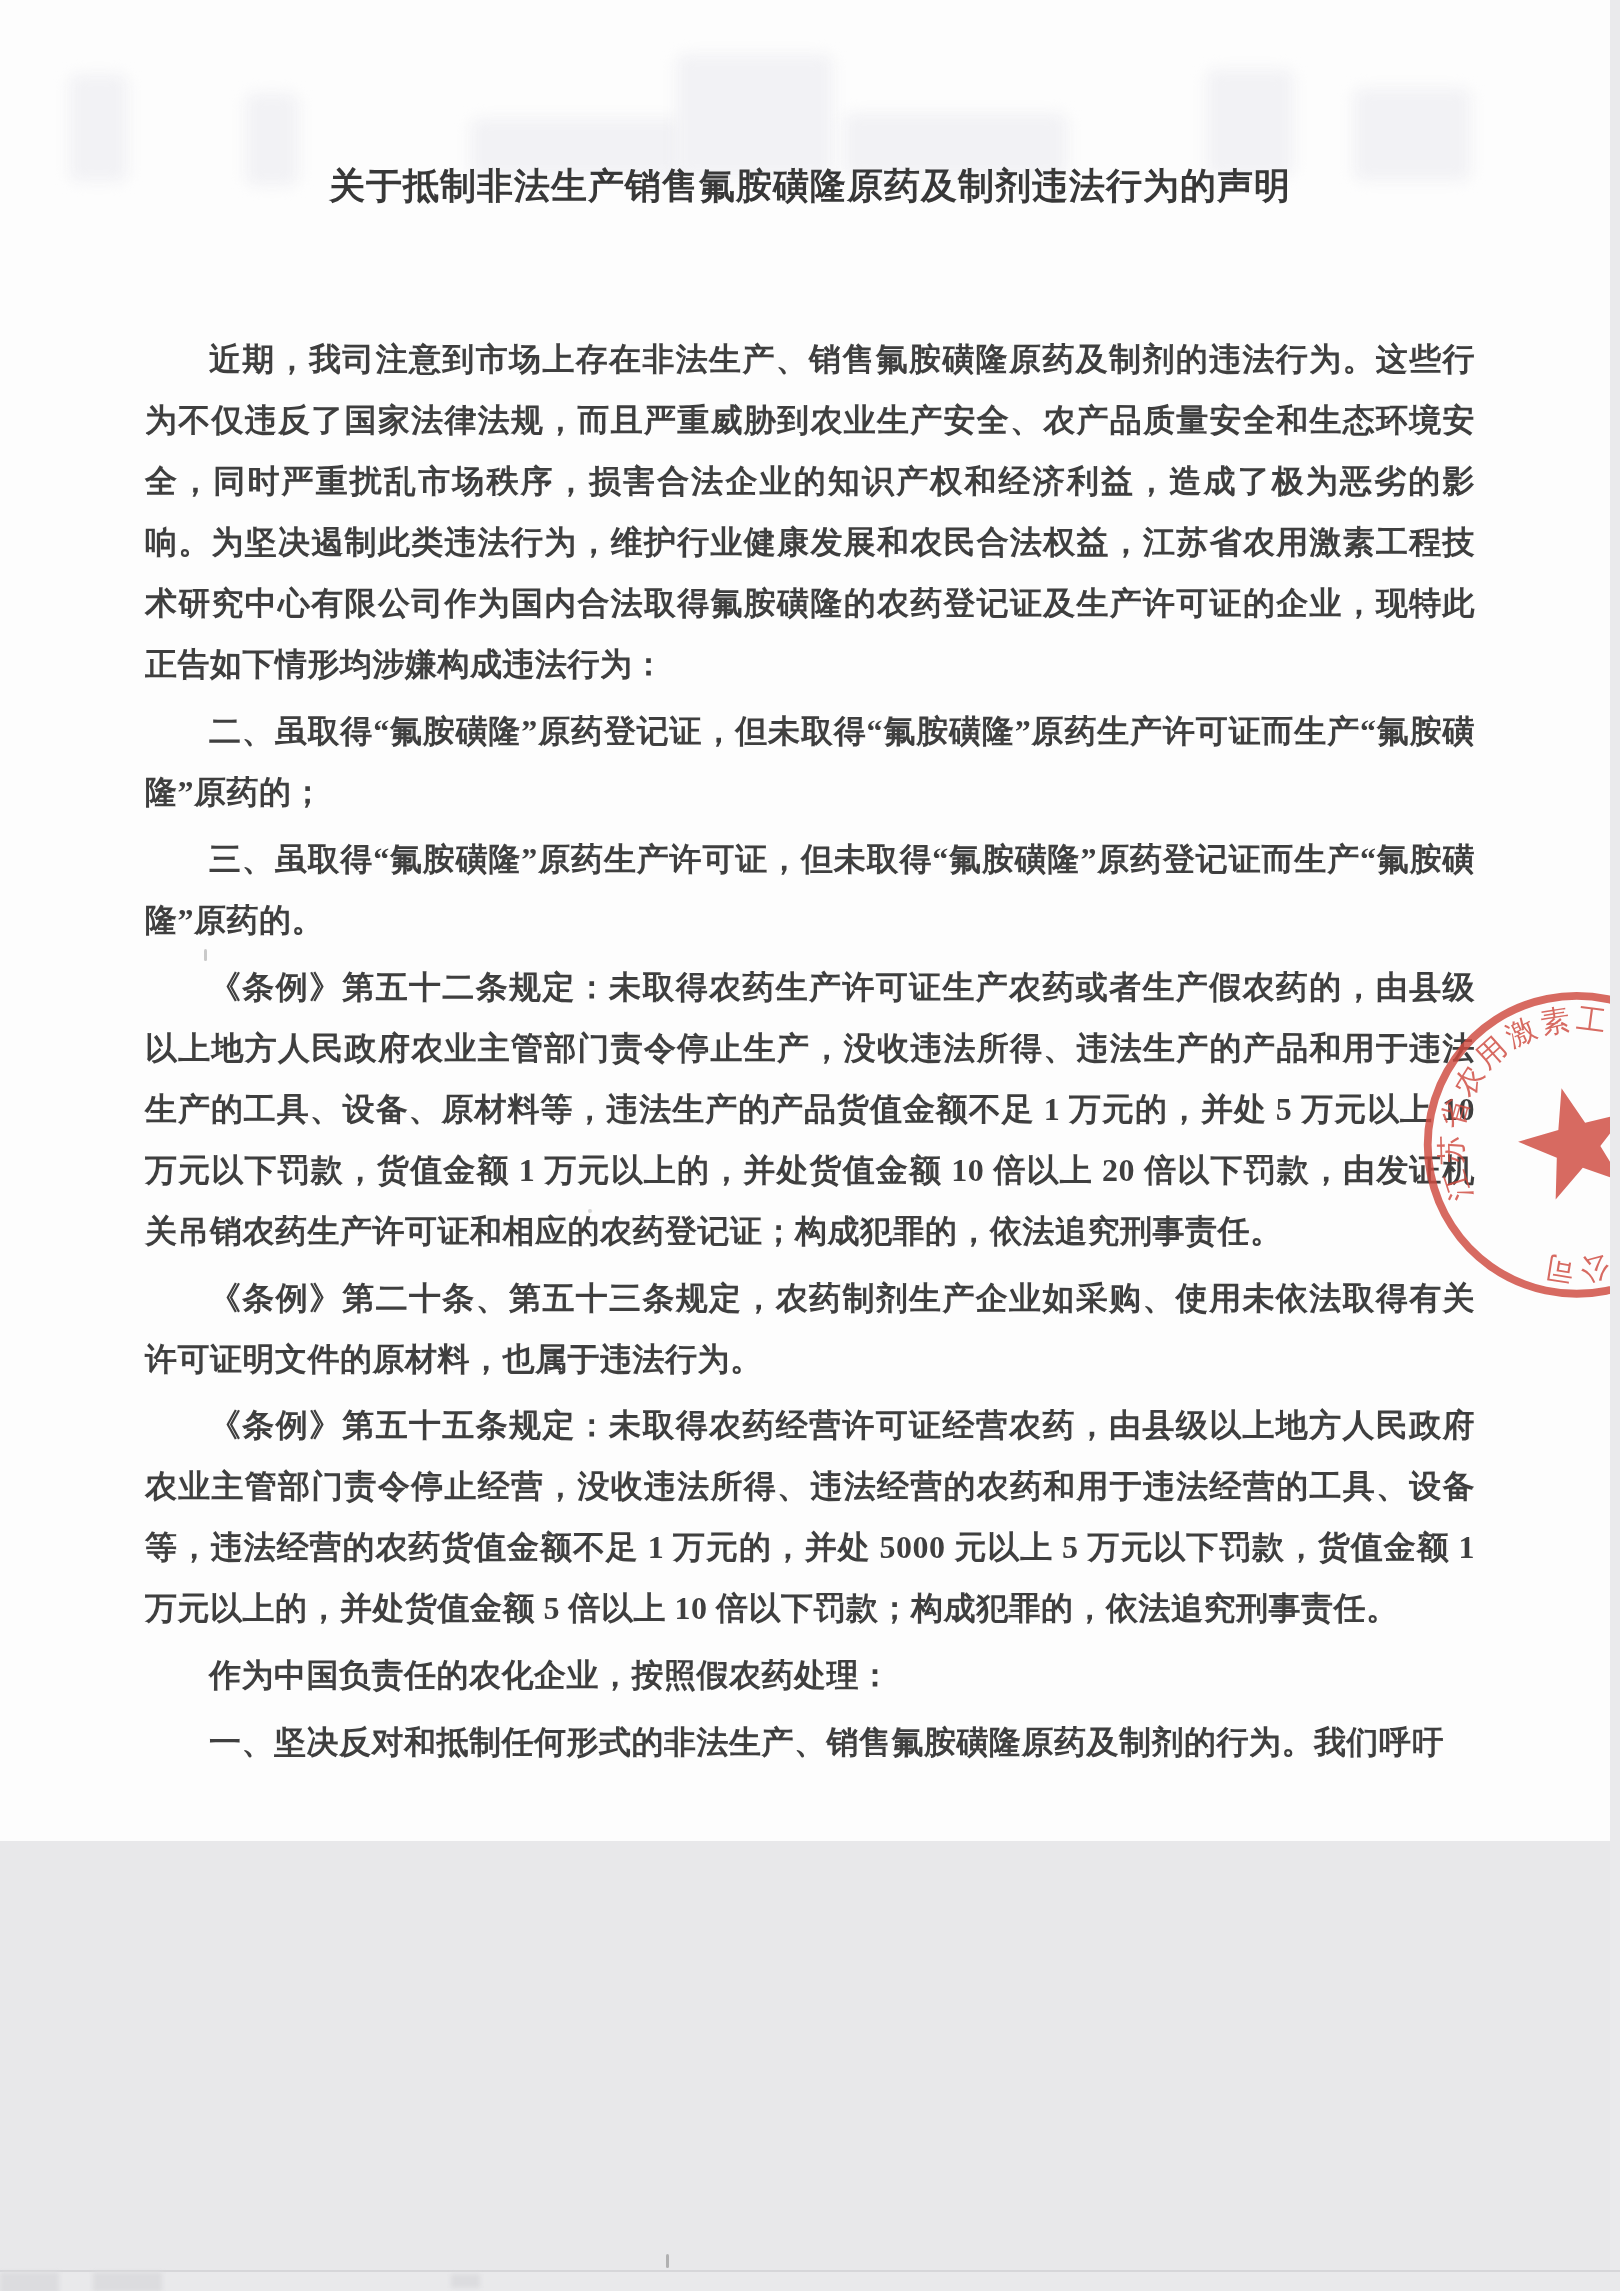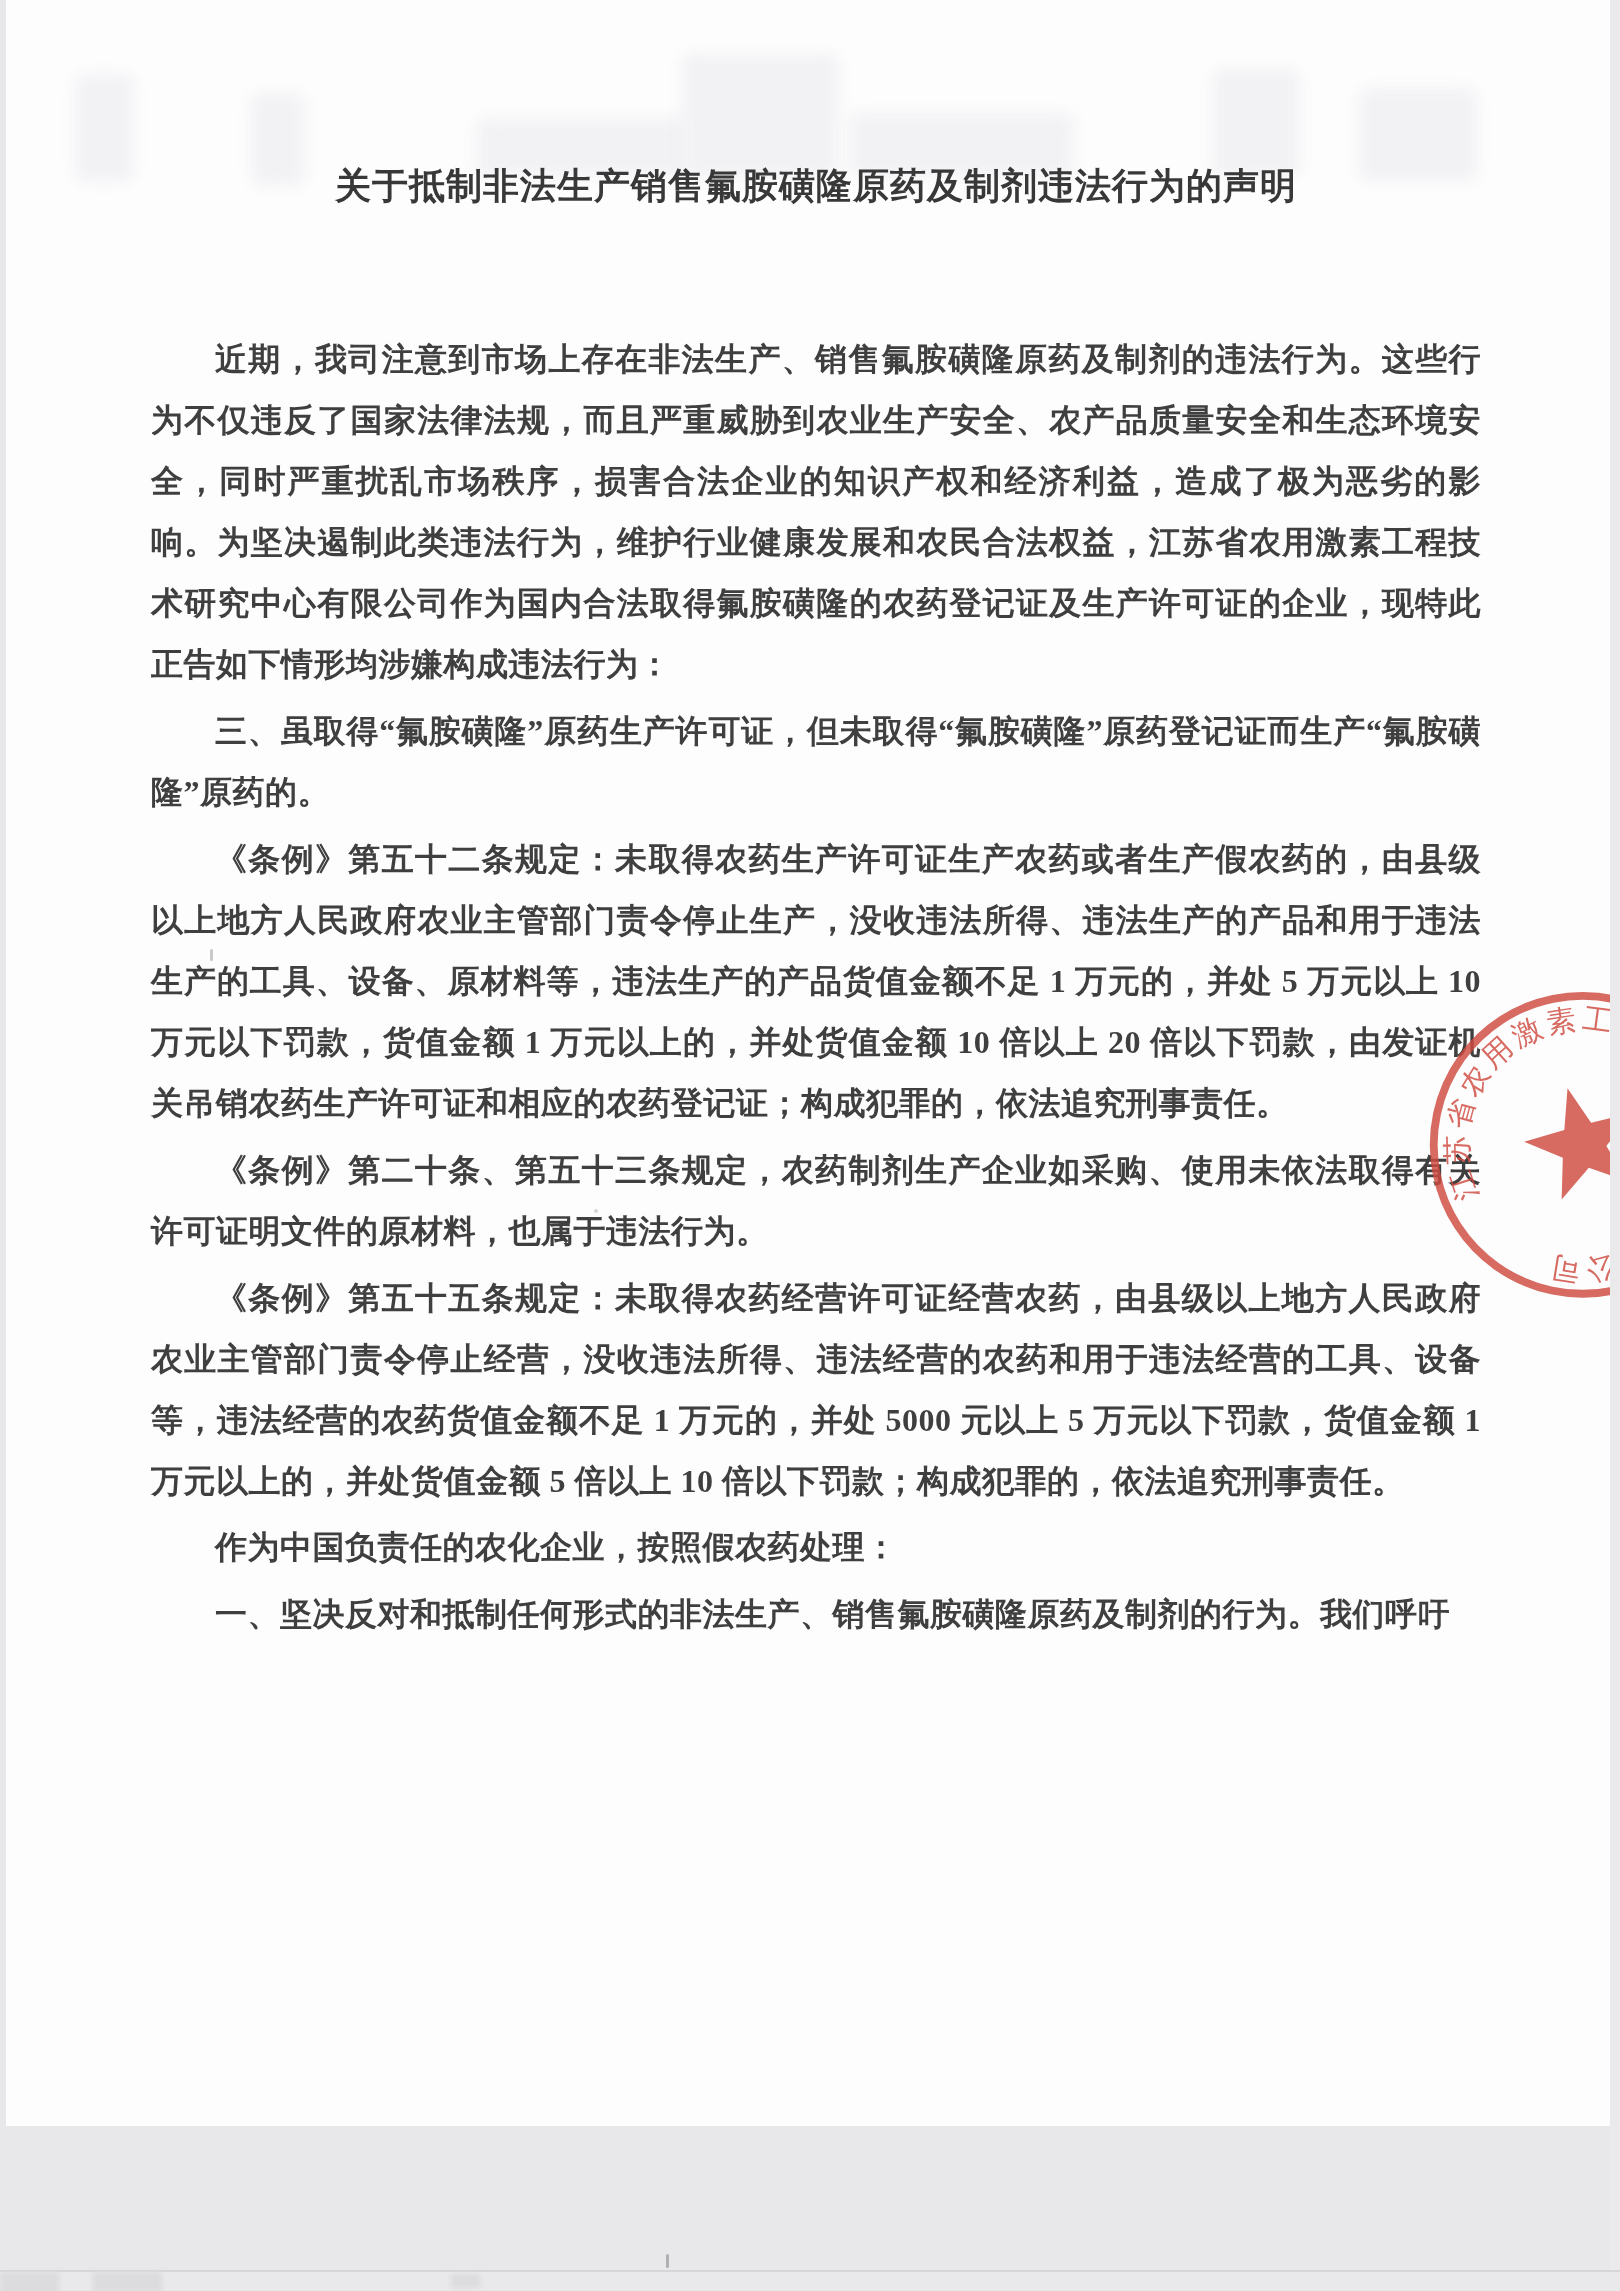--- a/index.html
+++ b/index.html
@@ -6,22 +6,22 @@
   body{
     width:1620px;height:2292px;
     background:#e8e8ea;
     font-family:"Liberation Serif","DejaVu Serif",serif;
     position:relative;
     overflow:hidden;
   }
   .stage{position:absolute;inset:0;}
   
   .paper{
-    position:absolute;left:6px;top:0;
-    width:1610px;height:2126px;
+    position:absolute;left:0;top:0;
+    width:1610px;height:1841px;
     background:#fdfdfd;
     overflow:hidden;
   }
   
   .scan-smudge{
     position:absolute;
     background:#f2f2f5;
     filter:blur(6.9px);
     border-radius:9.8px;
   }
@@ -86,20 +86,21 @@
     <div class="scan-smudge" style="left:676px;top:54px;width:157px;height:123px;"></div>
     <div class="scan-smudge" style="left:843px;top:113px;width:225px;height:64px;"></div>
     <div class="scan-smudge" style="left:1206px;top:69px;width:88px;height:108px;"></div>
     <div class="scan-smudge" style="left:1353px;top:88px;width:118px;height:93px;"></div>
 
     <div class="content">
       <h1 class="doc-title">关于抵制非法生产销售氟胺磺隆原药及制剂违法行为的声明</h1>
 
       <div class="body-text">
         <p>近期，我司注意到市场上存在非法生产、销售氟胺磺隆原药及制剂的违法行为。这些行为不仅违反了国家法律法规，而且严重威胁到农业生产安全、农产品质量安全和生态环境安全，同时严重扰乱市场秩序，损害合法企业的知识产权和经济利益，造成了极为恶劣的影响。为坚决遏制此类违法行为，维护行业健康发展和农民合法权益，江苏省农用激素工程技术研究中心有限公司作为国内合法取得氟胺磺隆的农药登记证及生产许可证的企业，现特此正告如下情形均涉嫌构成违法行为：</p>
+        <p>二、虽取得“氟胺磺隆”原药登记证，但未取得“氟胺磺隆”原药生产许可证而生产“氟胺磺隆”原药的；</p>
         <p>三、虽取得“氟胺磺隆”原药生产许可证，但未取得“氟胺磺隆”原药登记证而生产“氟胺磺隆”原药的。</p>
         <p>《条例》第五十二条规定：未取得农药生产许可证生产农药或者生产假农药的，由县级以上地方人民政府农业主管部门责令停止生产，没收违法所得、违法生产的产品和用于违法生产的工具、设备、原材料等，违法生产的产品货值金额不足 1 万元的，并处 5 万元以上 10 万元以下罚款，货值金额 1 万元以上的，并处货值金额 10 倍以上 20 倍以下罚款，由发证机关吊销农药生产许可证和相应的农药登记证；构成犯罪的，依法追究刑事责任。</p>
         <p>《条例》第二十条、第五十三条规定，农药制剂生产企业如采购、使用未依法取得有关许可证明文件的原材料，也属于违法行为。</p>
         <p>《条例》第五十五条规定：未取得农药经营许可证经营农药，由县级以上地方人民政府农业主管部门责令停止经营，没收违法所得、违法经营的农药和用于违法经营的工具、设备等，违法经营的农药货值金额不足 1 万元的，并处 5000 元以上 5 万元以下罚款，货值金额 1 万元以上的，并处货值金额 5 倍以上 10 倍以下罚款；构成犯罪的，依法追究刑事责任。</p>
         <p>作为中国负责任的农化企业，按照假农药处理：</p>
         <p>一、坚决反对和抵制任何形式的非法生产、销售氟胺磺隆原药及制剂的行为。我们呼吁</p>
       </div>
     </div>
 
     <svg class="seal-svg" viewBox="0 0 1643 2316" xmlns="http://www.w3.org/2000/svg">

